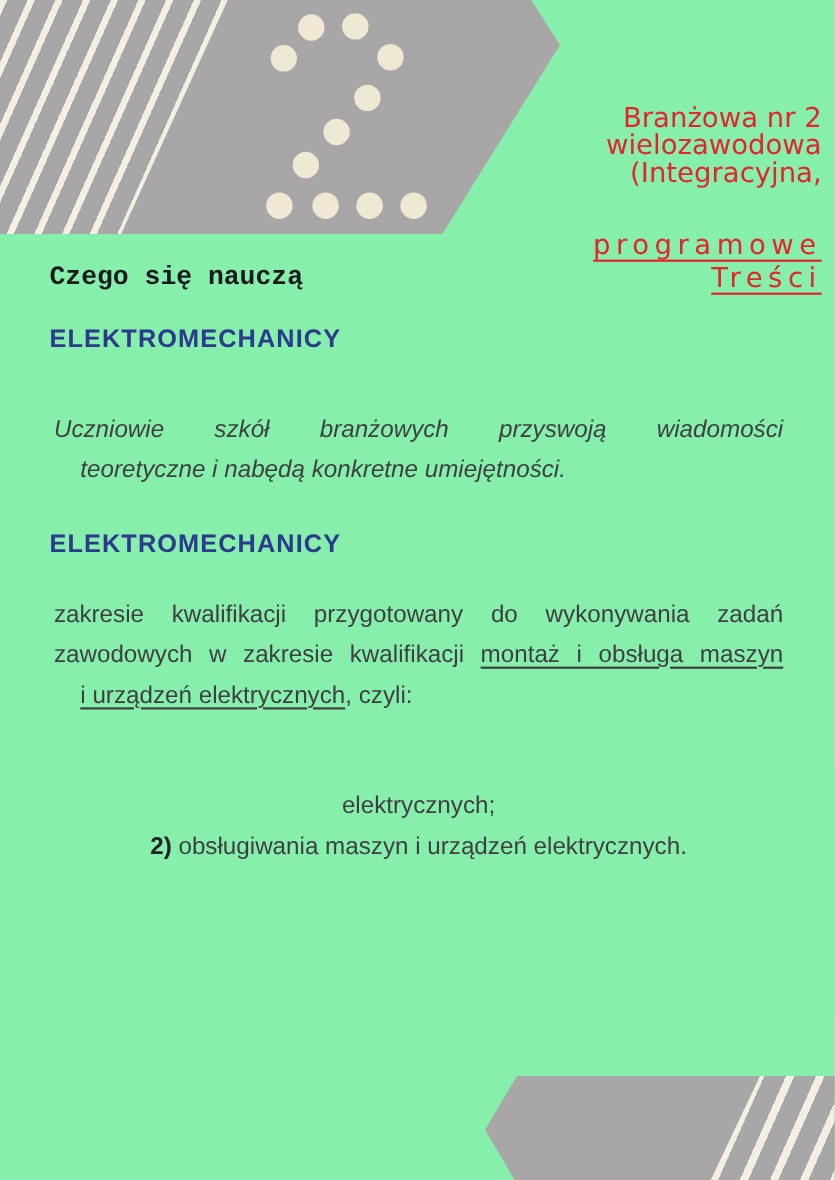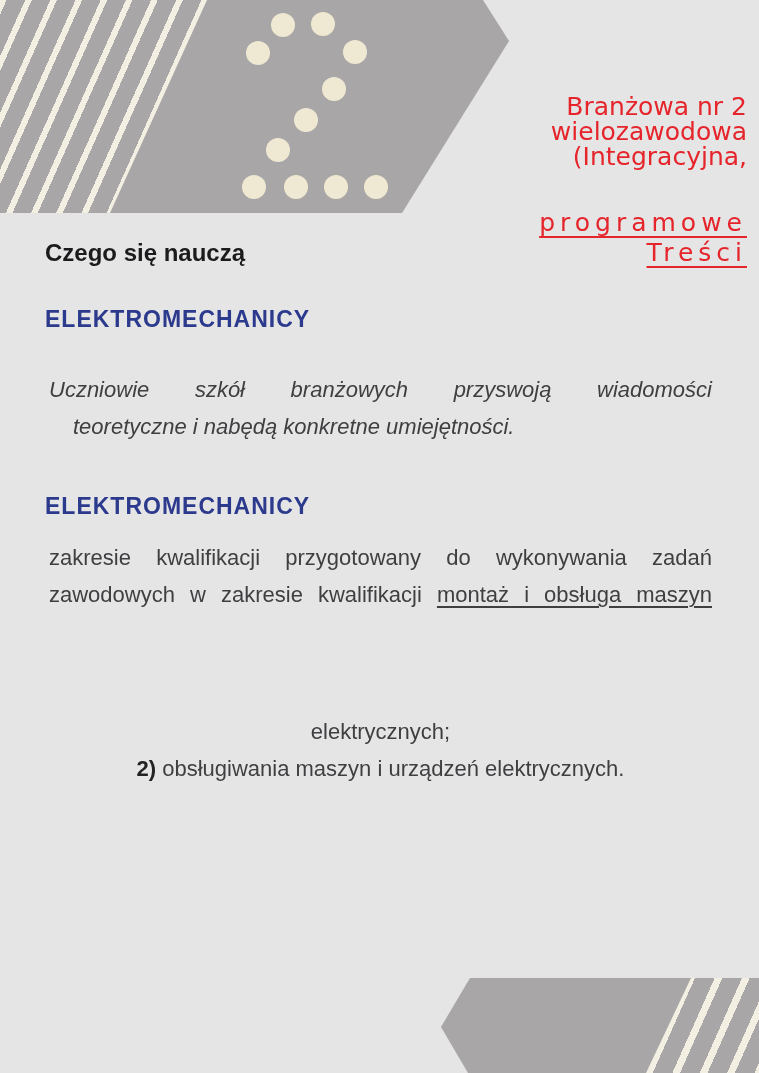--- a/index.html
+++ b/index.html
@@ -1,19 +1,19 @@
 <!DOCTYPE html>
 <html><head>
 <meta charset="utf-8">
 <style>
   html,body{margin:0;padding:0;}
   .page{
     position:relative;
     width:759px;height:1073px;
-    background:#e5e5e5;
+    background:#86efac;
     overflow:hidden;
     font-family:"Liberation Sans", sans-serif;
   }
   
   .arrow-top{
     position:absolute;left:0;top:0;width:512px;height:213px;
     background:var(--arrow-gray);
     clip-path:polygon(0 0,483px 0,509px 41px,402px 213px,0 213px);
   }
   .arrow-top .stripes{
@@ -49,26 +49,26 @@
     font-size:25px;line-height:30px;letter-spacing:5px;
   }
   .subtitle .u-line{
     text-decoration:underline;
     text-decoration-thickness:2px;
     text-underline-offset:5px;
   }
   
   .h-intro{
     position:absolute;left:45px;top:238px;
-    font-size:24px;line-height:30px;font-weight:700;color:#1b1b1d;
+    font-size:24px;line-height:30px;font-weight:700;color:#1b1b1d;font-family:Liberation Mono, monospace;
   }
   .h-blue{
     position:absolute;left:45px;
     font-size:23px;line-height:28px;font-weight:700;
-    color:var(--blue);letter-spacing:1px;margin-top:12px;
+    color:var(--blue);letter-spacing:1px;
   }
   .h-group{top:293px;}
   .h-profession{top:480px;}
   
   .bodyblock{
     position:absolute;left:49px;width:663px;
     font-size:22px;line-height:37px;color:#3f3f42;
   }
   .p1{top:371px;font-style:italic;}
   .p2{top:539px;}
@@ -125,20 +125,21 @@
   <div class="bodyblock p1">
     <div class="jline">Uczniowie szkół branżowych przyswoją wiadomości</div>
     <div class="lline">teoretyczne i nabędą konkretne umiejętności.</div>
   </div>
 
   <div class="h-blue h-profession">ELEKTROMECHANICY</div>
 
   <div class="bodyblock p2">
     <div class="jline">zakresie kwalifikacji przygotowany do wykonywania zadań</div>
     <div class="jline"><span>zawodowych w zakresie kwalifikacji </span><span class="u">montaż i obsługa maszyn</span></div>
+    <div class="lline"><span class="u">i urządzeń elektrycznych</span><span>, czyli:</span></div>
   </div>
 
   <div class="bodyblock listblock">
     <div>elektrycznych;</div>
     <div><span class="marker">2)</span><span> obsługiwania maszyn i urządzeń elektrycznych.</span></div>
   </div>
 
 </div>
 
 </body></html>

